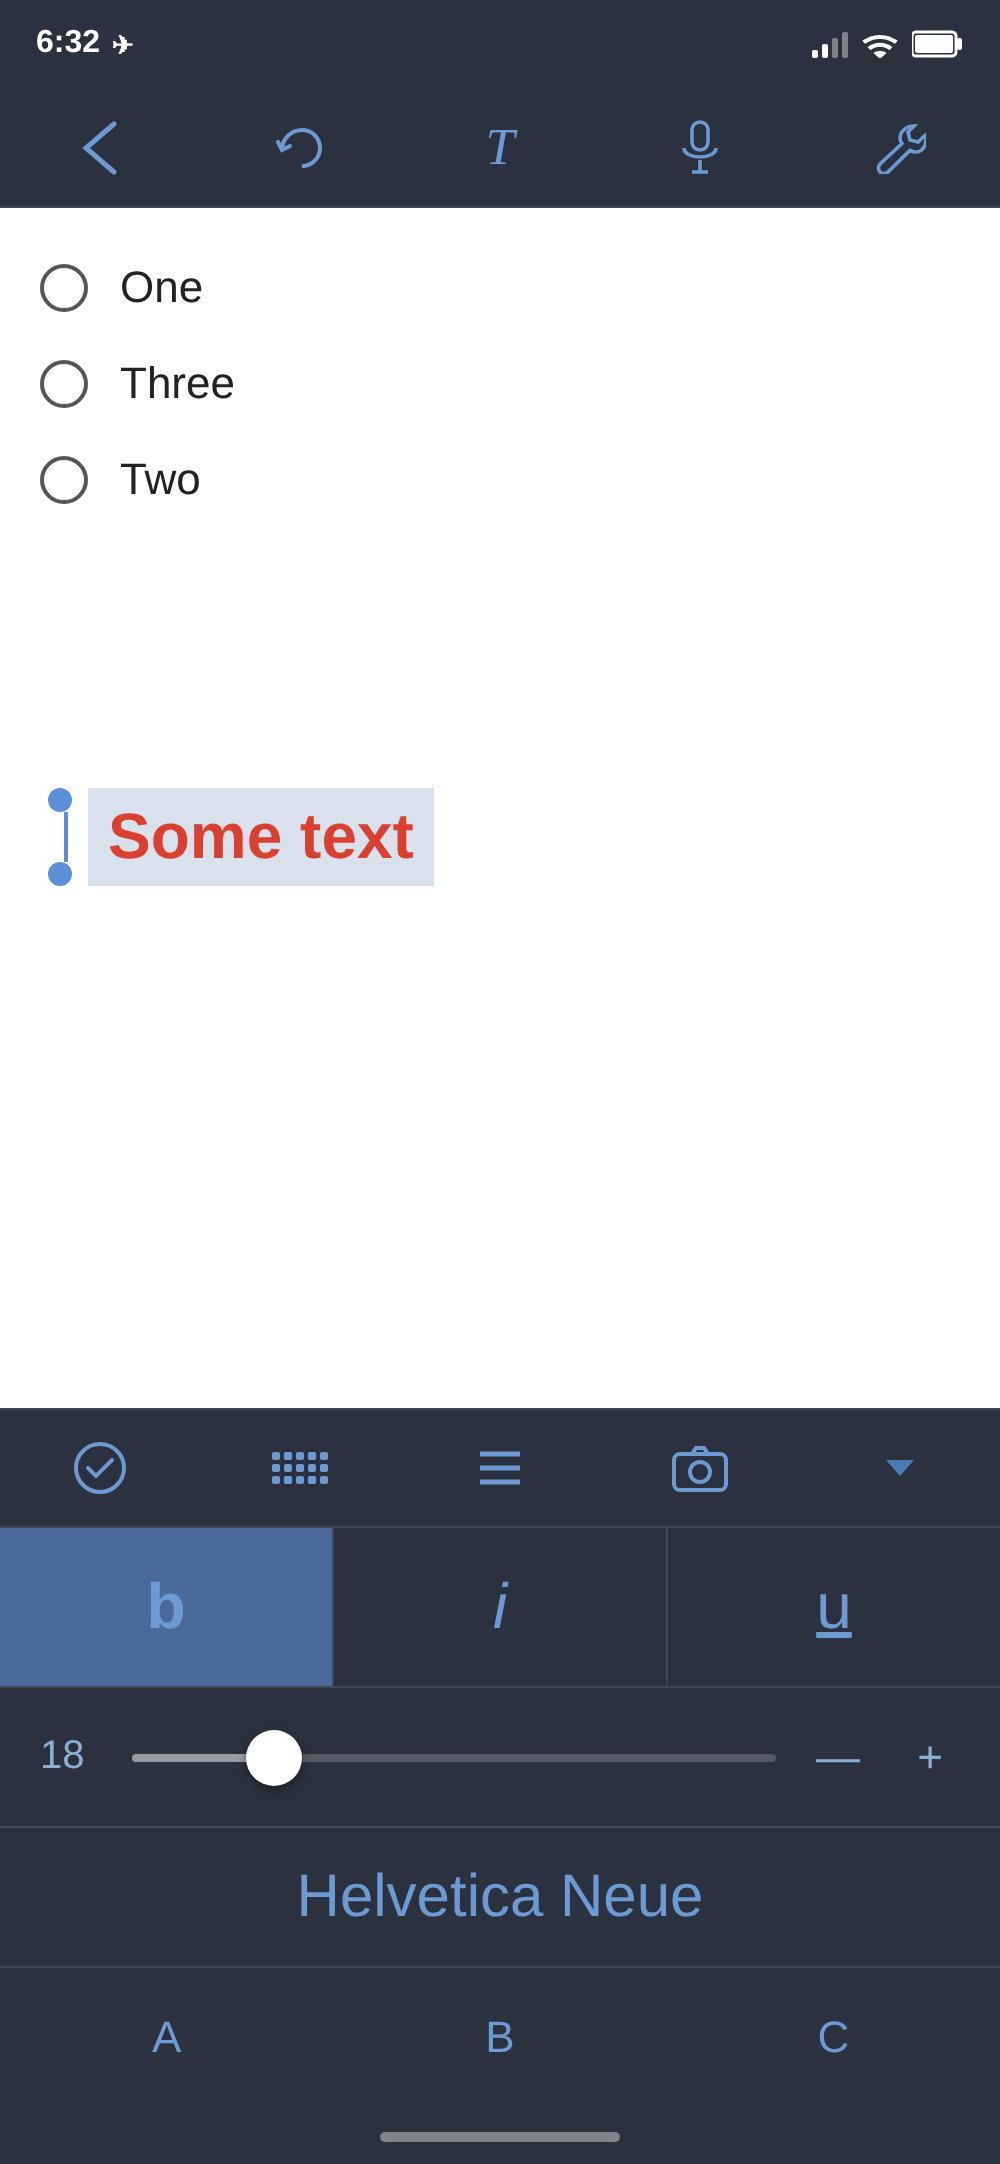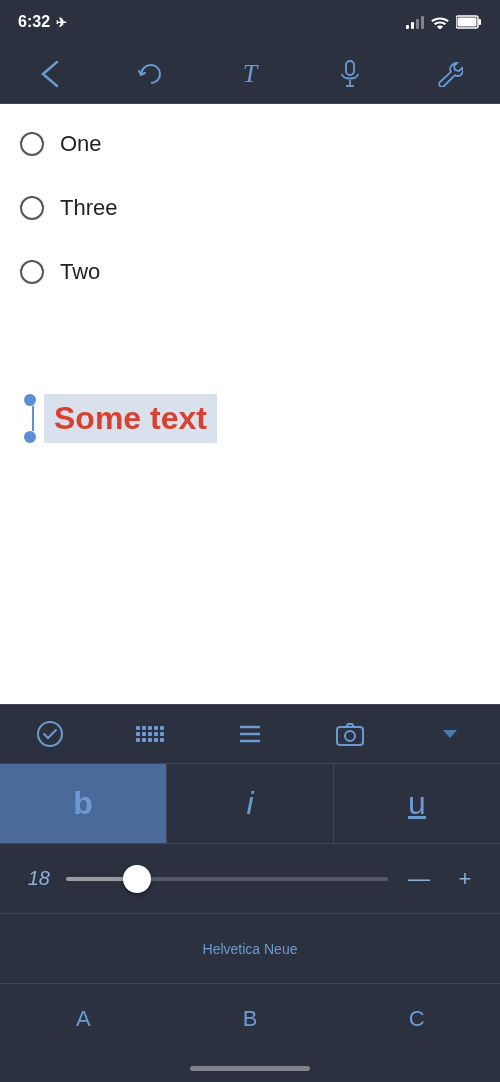--- a/index.html
+++ b/index.html
@@ -77,21 +77,21 @@
       height: 620px;
       position: relative;
       overflow: hidden;
     }
 
     
     .radio-list {
       padding: 20px 20px;
       display: flex;
       flex-direction: column;
-      gap: 24px;
+      gap: 8px;
     }
     .radio-item {
       display: flex;
       align-items: center;
       gap: 16px;
       height: 40px;
     }
     .radio-circle {
       width: 24px;
       height: 24px;
@@ -220,22 +220,21 @@
       align-items: center;
       height: 70px;
       padding: 0 20px;
       gap: 16px;
       border-bottom: 1px solid rgba(255,255,255,0.1);
     }
     .size-label {
       color: #8ab0d8;
       font-size: 20px;
       width: 30px;
-      text-align: right;
-      font-style: italic;
+      text-align: left;
     }
     .slider-track {
       flex: 1;
       height: 4px;
       background: rgba(255,255,255,0.2);
       border-radius: 2px;
       position: relative;
     }
     .slider-fill {
       height: 4px;
@@ -264,21 +263,21 @@
     
     .font-row {
       height: 70px;
       display: flex;
       align-items: center;
       justify-content: center;
       border-bottom: 1px solid rgba(255,255,255,0.1);
     }
     .font-name {
       color: #6b9bd2;
-      font-size: 14px;
+      font-size: 30px;
     }
 
     
     .abc-row {
       height: 70px;
       display: flex;
       align-items: center;
       justify-content: space-around;
     }
     .abc-btn {

